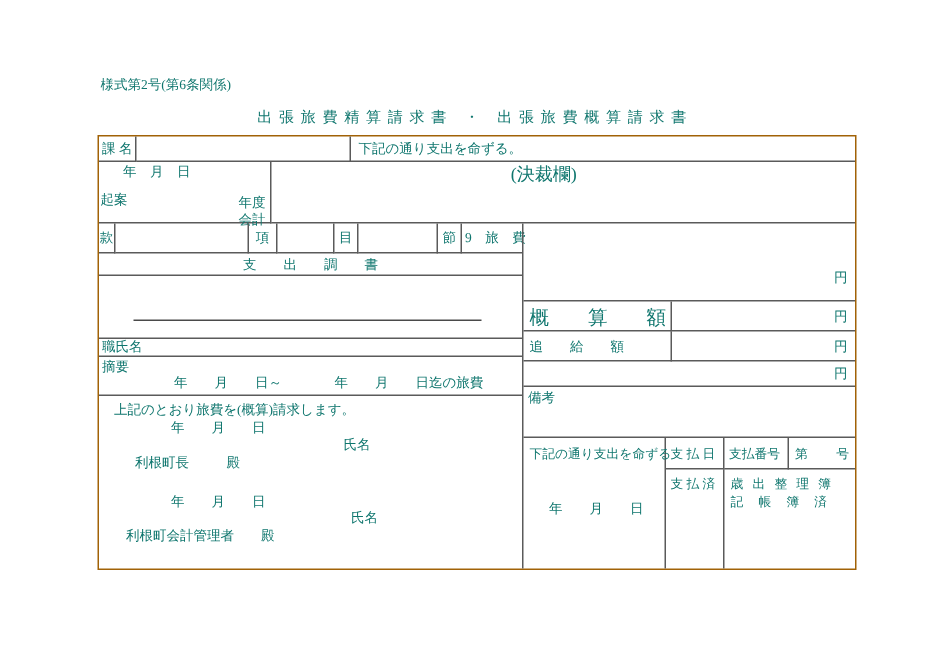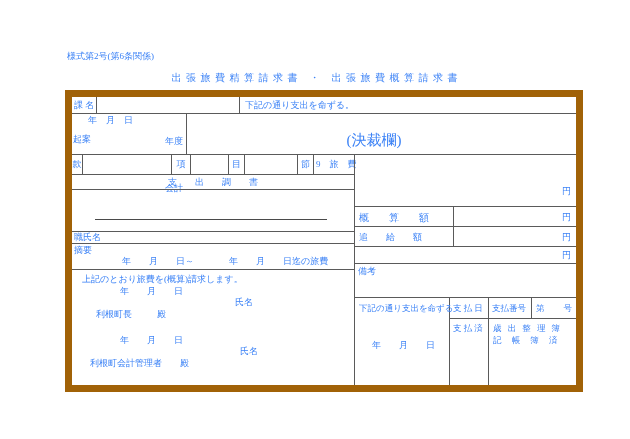--- a/index.html
+++ b/index.html
@@ -1,20 +1,20 @@
 <!DOCTYPE html>
 <html><head>
 <meta charset="utf-8">
 <style>
   html,body{margin:0;padding:0;background:#ffffff;}
   .page{position:relative;width:630px;height:439px;background:#ffffff;overflow:hidden;
-        font-family:"Liberation Serif","DejaVu Serif",serif;color:#3b82f6;}
+        font-family:"Liberation Serif","DejaVu Serif",serif;color:#0f766e;}
   .abs{position:absolute;box-sizing:border-box;}
   .form{position:absolute;left:65px;top:90px;width:504px;height:288px;
-        border:7px solid #a16207;box-sizing:content-box;}
+        border:1px solid #a16207;box-sizing:content-box;}
   .cell{position:absolute;box-sizing:border-box;font-size:9px;line-height:11px;white-space:nowrap;}
   .bb{border-bottom:1px solid #5a5a5a;}
   .br{border-right:1px solid #5a5a5a;}
   .vline{position:absolute;width:1px;background:#5a5a5a;}
   .center{display:flex;align-items:center;justify-content:center;}
   .vcenter{display:flex;align-items:center;}
   .small{font-size:8.5px;}
   .formnum{position:absolute;left:67px;top:50px;font-size:9px;}
   .title{position:absolute;left:0;top:71px;width:630px;text-align:center;font-size:10px;letter-spacing:1px;}
   .unit{display:flex;align-items:center;justify-content:flex-end;padding-right:5px;}
@@ -33,24 +33,24 @@
   <div class="form">
 
     <div class="cell bb br vcenter" style="left:0;top:0;width:25px;height:17px;padding-left:2px;">課 名</div>
     <div class="cell bb br" style="left:25px;top:0;width:143px;height:17px;"></div>
     <div class="cell bb vcenter" style="left:168px;top:0;width:336px;height:17px;padding-left:5px;">下記の通り支出を命ずる。</div>
 
     <div class="cell bb br" style="left:0;top:17px;width:115px;height:41px;">
       <span class="abs" style="left:16px;top:1px;font-size:9px;">年　月　日</span>
       <span class="abs" style="left:1px;top:20px;font-size:9px;">起案</span>
       <span class="abs" style="right:3px;top:22px;font-size:9px;">年度</span>
-      <span class="abs" style="right:3px;top:33px;font-size:9px;margin-top:36px;">会計</span>
+      <span class="abs" style="right:3px;top:33px;font-size:9px;">会計</span>
     </div>
     <div class="cell bb" style="left:115px;top:17px;width:389px;height:41px;">
-      <span class="abs" style="left:41%;top:21px;font-size:15px;">(決裁欄)</span>
+      <span class="abs" style="left:41%;top:3px;font-size:12px;">(決裁欄)</span>
     </div>
 
     <div class="cell bb br center" style="left:0;top:58px;width:11px;height:20px;">款</div>
     <div class="cell bb br" style="left:11px;top:58px;width:89px;height:20px;"></div>
     <div class="cell bb br center" style="left:100px;top:58px;width:19px;height:20px;">項</div>
     <div class="cell bb br" style="left:119px;top:58px;width:38px;height:20px;"></div>
     <div class="cell bb br center" style="left:157px;top:58px;width:16px;height:20px;">目</div>
     <div class="cell bb br" style="left:173px;top:58px;width:53px;height:20px;"></div>
     <div class="cell bb br center" style="left:226px;top:58px;width:16px;height:20px;">節</div>
     <div class="cell bb vcenter" style="left:242px;top:58px;width:40px;height:20px;padding-left:2px;">9　旅　費</div>
@@ -81,21 +81,21 @@
       <span class="abs" style="left:168px;top:76px;font-size:9px;">氏名</span>
       <span class="abs" style="left:18px;top:88px;font-size:9px;">利根町会計管理者</span>
       <span class="abs" style="left:108px;top:88px;font-size:9px;">殿</span>
     </div>
 
 
     <div class="cell bb" style="left:283px;top:78px;width:221px;height:32px;">
       <div class="abs unit" style="left:99px;top:0;width:122px;height:32px;font-size:9px;">円</div>
     </div>
     <div class="cell bb" style="left:283px;top:110px;width:221px;height:20px;">
-      <div class="abs br vcenter" style="left:0;top:0;width:99px;height:20px;padding-left:4px;font-size:10px;">概　　算　　額</div>
+      <div class="abs br vcenter" style="left:0;top:0;width:99px;height:20px;padding-left:4px;font-size:13px;">概　　算　　額</div>
       <div class="abs unit" style="left:99px;top:0;width:122px;height:20px;font-size:9px;">円</div>
     </div>
     <div class="cell bb" style="left:283px;top:130px;width:221px;height:20px;">
       <div class="abs br vcenter" style="left:0;top:0;width:99px;height:20px;padding-left:4px;font-size:9px;">追　　給　　額</div>
       <div class="abs unit" style="left:99px;top:0;width:122px;height:20px;font-size:9px;">円</div>
     </div>
     <div class="cell bb" style="left:283px;top:150px;width:221px;height:17px;">
       <div class="abs unit" style="left:99px;top:0;width:122px;height:17px;font-size:9px;">円</div>
     </div>
 

